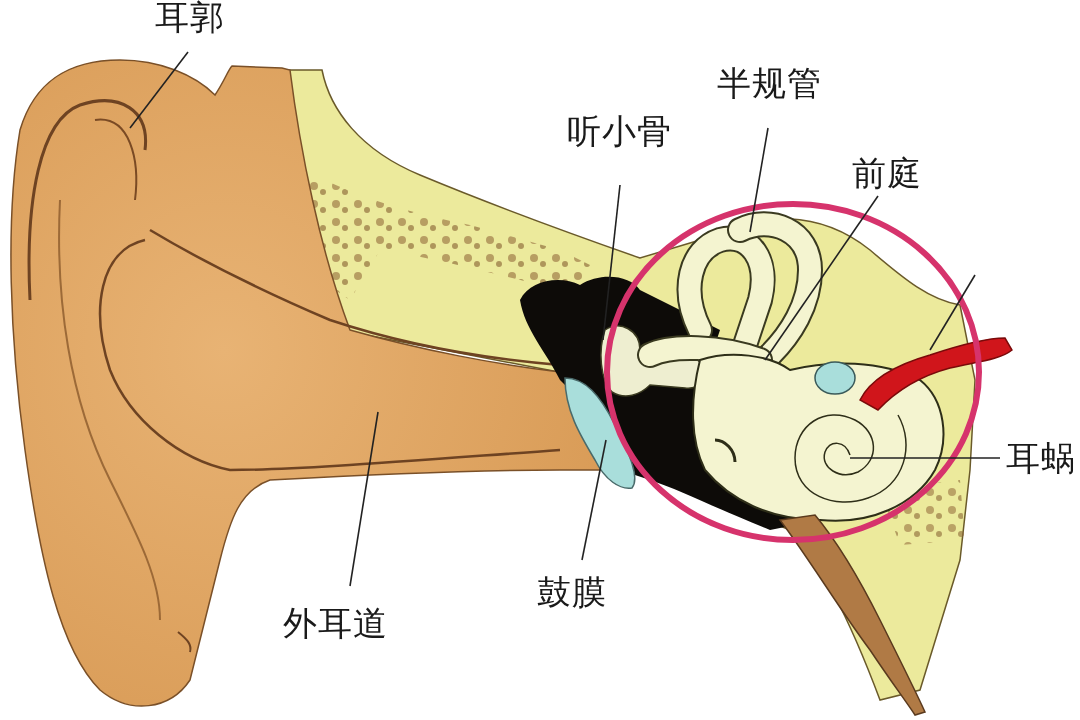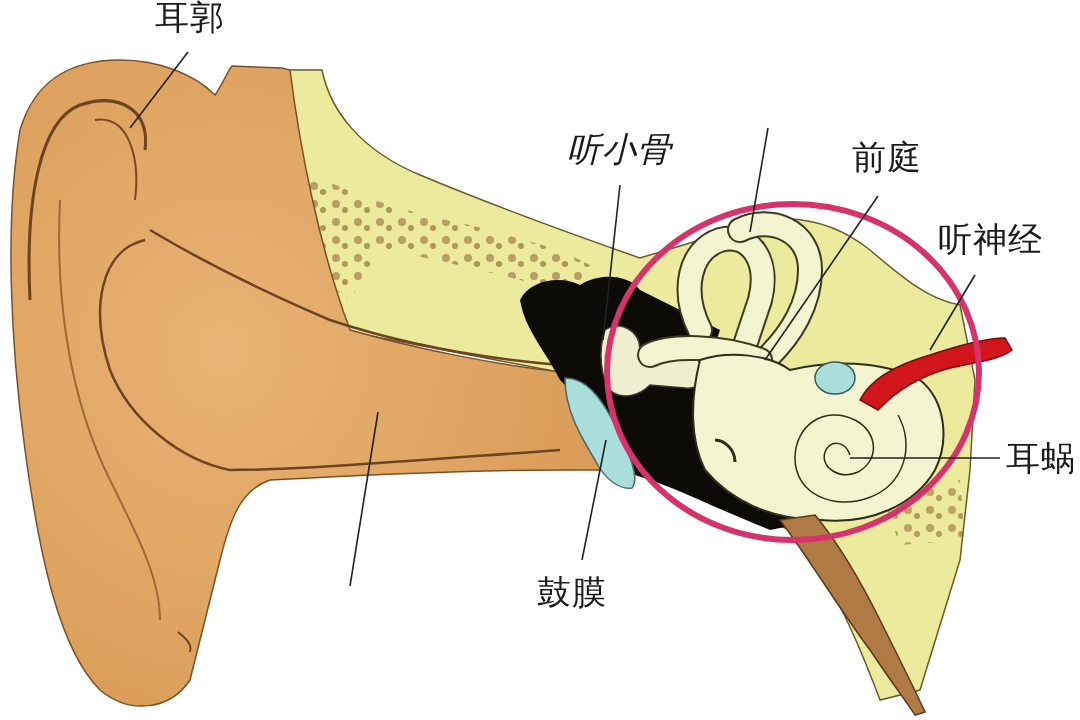--- a/index.html
+++ b/index.html
@@ -78,18 +78,19 @@
     <line x1="768" y1="128" x2="750" y2="232"></line>
     <line x1="878" y1="196" x2="765" y2="360"></line>
     <line x1="975" y1="275" x2="930" y2="350"></line>
     <line x1="1000" y1="458" x2="850" y2="458"></line>
     <line x1="378" y1="412" x2="350" y2="586"></line>
     <line x1="606" y1="440" x2="582" y2="560"></line>
   </g>
 </svg>
 
 <div class="label" style="left:155px;top:0px;">耳郭</div>
-<div class="label" style="left:567px;top:132px;font-style:italic;">听小骨</div>
-<div class="label" style="left:852px;top:140px;">前庭</div>
-<div class="label" style="left:938px;top:222px;">听神经</div>
+<div class="label" style="left:567px;top:114px;">听小骨</div>
+<div class="label" style="left:717px;top:66px;">半规管</div>
+<div class="label" style="left:852px;top:156px;">前庭</div>
 <div class="label" style="left:1006px;top:441px;text-align:center;">耳蜗</div>
+<div class="label" style="left:283px;top:606px;">外耳道</div>
 <div class="label" style="left:537px;top:575px;text-align:right;">鼓膜</div>
 </div>
 
 </body></html>

